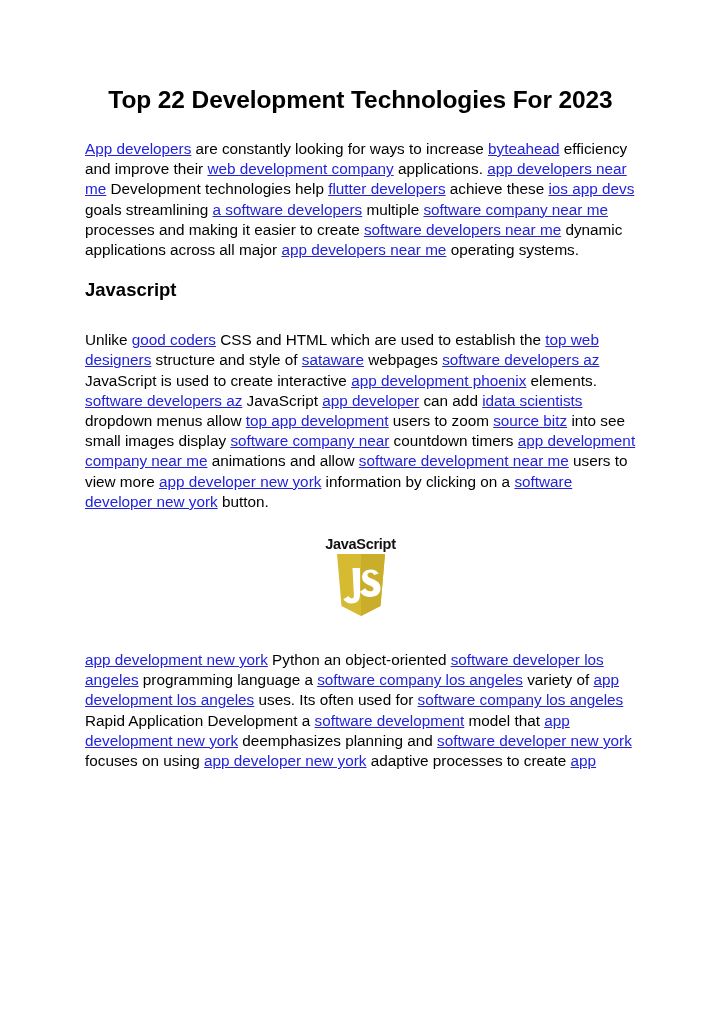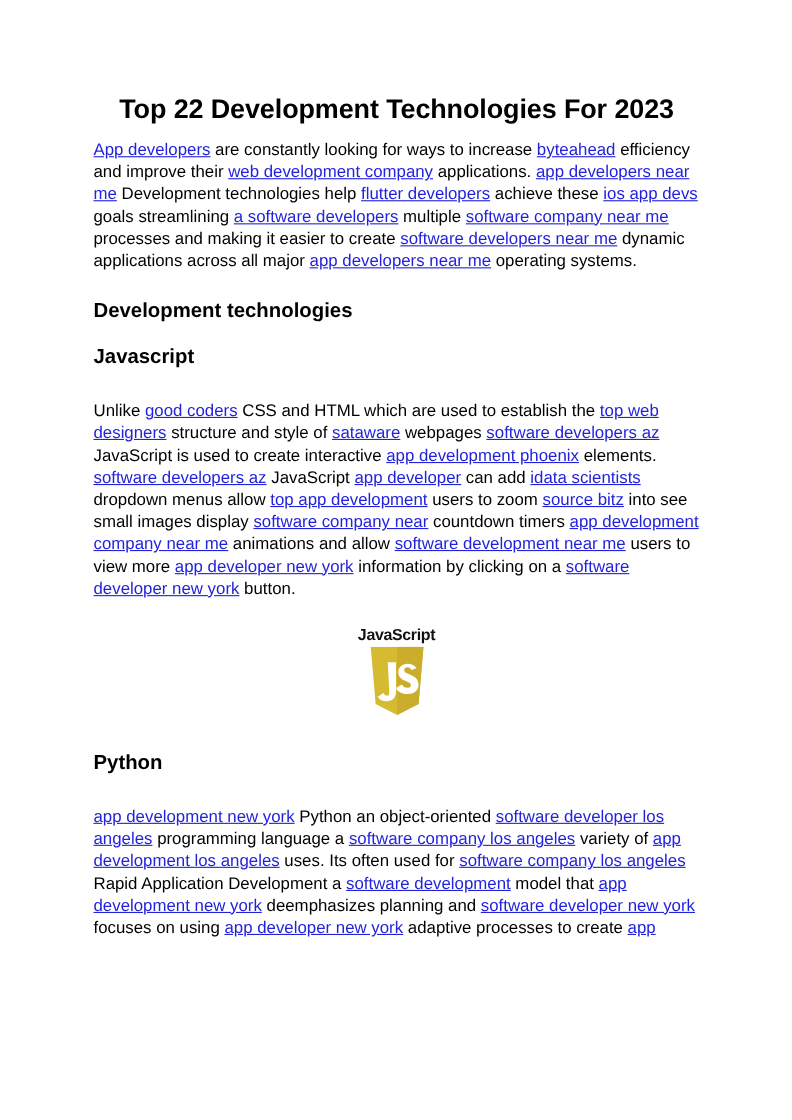--- a/index.html
+++ b/index.html
@@ -48,21 +48,21 @@
   .h2.sub-section  { margin-top: 18px; }
   .h2.python-section { margin-top: 25px; }
   p.body {
     font-size: 15.3px;
     line-height: 20.2px;
     margin: 0;
     padding: 0;
     text-align: left;
     word-spacing: 0px;
   }
-  p.body.after-title { margin-top: 12px; }
+  p.body.after-title { margin-top: 24px; }
   p.body.after-head  { margin-top: 28px; }
   a.link {
     color: #2222dd;
     text-decoration: underline;
     text-underline-offset: 1px;
   }
   
   .logo-wrap {
     margin-top: 24px;
     height: 86px;
@@ -94,38 +94,36 @@
 </head>
 <body>
 
 <div class="page">
   <div class="content">
 
     <h1 class="doc-title">Top 22 Development Technologies For 2023</h1>
 
     <p class="body after-title"><a class="link" href="#">App developers</a><span> are constantly looking for ways to increase </span><a class="link" href="#">byteahead</a><span> efficiency and improve their </span><a class="link" href="#">web development company</a><span> applications. </span><a class="link" href="#">app developers near me</a><span> Development technologies help </span><a class="link" href="#">flutter developers</a><span> achieve these </span><a class="link" href="#">ios app devs</a><span> goals streamlining </span><a class="link" href="#">a software developers</a><span> multiple </span><a class="link" href="#">software company near me</a><span> processes and making it easier to create </span><a class="link" href="#">software developers near me</a><span> dynamic applications across all major </span><a class="link" href="#">app developers near me</a><span> operating systems.</span></p>
 
-    <h2 class="h2 first-section">Development technologies</h2>
 
     <h2 class="h2 sub-section">Javascript</h2>
 
     <p class="body after-head"><span>Unlike </span><a class="link" href="#">good coders</a><span> CSS and HTML which are used to establish the </span><a class="link" href="#">top web designers</a><span> structure and style of </span><a class="link" href="#">sataware</a><span> webpages </span><a class="link" href="#">software developers az</a><span> JavaScript is used to create interactive </span><a class="link" href="#">app development phoenix</a><span> elements. </span><a class="link" href="#">software developers az</a><span> JavaScript </span><a class="link" href="#">app developer</a><span> can add </span><a class="link" href="#">idata scientists</a><span> dropdown menus allow </span><a class="link" href="#">top app development</a><span> users to zoom </span><a class="link" href="#">source bitz</a><span> into see small images display </span><a class="link" href="#">software company near</a><span> countdown timers </span><a class="link" href="#">app development company near me</a><span> animations and allow </span><a class="link" href="#">software development near me</a><span> users to view more </span><a class="link" href="#">app developer new york</a><span> information by clicking on a </span><a class="link" href="#">software developer new york</a><span> button.</span></p>
 
     <div class="logo-wrap">
       <div class="logo-inner">
         <div class="logo-word">JavaScript</div>
         <div class="shield">
           <svg width="54" height="62" viewBox="0 0 54 62" xmlns="http://www.w3.org/2000/svg">
             <path d="M3 0 H51 L46.5 52 L27 62 L7.5 52 Z" fill="#d6ba32"></path>
             <path d="M27 0 H51 L46.5 52 L27 62 Z" fill="#c9ad2b"></path>
             <path d="M18.5 14 h7.5 v26.5 c0 6 -3.2 9 -8.6 9 c-3.6 0 -6.4 -1.5 -8 -4.2 l5.2 -3.2 c0.9 1.6 1.9 2.4 3.2 2.4 c1.3 0 2.1 -0.8 2.1 -3.2 Z" fill="#ffffff"></path>
             <path d="M44.6 19.5 c-1.7 -2.6 -4.3 -4.1 -8 -4.1 c-5.2 0 -8.5 3.3 -8.5 7.7 c0 4.2 2.5 6.2 6.3 7.8 l1.3 0.6 c2.4 1 3.8 1.7 3.8 3.4 c0 1.4 -1.3 2.4 -3.3 2.4 c-2.4 0 -3.8 -1.2 -4.9 -3 l-5.3 3.1 c1.5 3.1 4.7 5.5 10.4 5.5 c5.8 0 10.1 -3 10.1 -8.4 c0 -5 -2.9 -7.3 -7.9 -9.4 l-1.5 -0.6 c-2.5 -1.1 -3.6 -1.8 -3.6 -3.5 c0 -1.4 1.1 -2.4 2.8 -2.4 c1.7 0 2.8 0.7 3.8 2.4 Z" fill="#ffffff"></path>
           </svg>
         </div>
       </div>
     </div>
 
-    <h2 class="h2 python-section">Python</h2>
 
     <p class="body after-head"><a class="link" href="#">app development new york</a><span> Python an object-oriented </span><a class="link" href="#">software developer los angeles</a><span> programming language a </span><a class="link" href="#">software company los angeles</a><span> variety of </span><a class="link" href="#">app development los angeles</a><span> uses. Its often used for </span><a class="link" href="#">software company los angeles</a><span> Rapid Application Development a </span><a class="link" href="#">software development</a><span> model that </span><a class="link" href="#">app development new york</a><span> deemphasizes planning and </span><a class="link" href="#">software developer new york</a><span> focuses on using </span><a class="link" href="#">app developer new york</a><span> adaptive processes to create </span><a class="link" href="#">app</a></p>
 
   </div>
 </div>
 
 </body></html>

